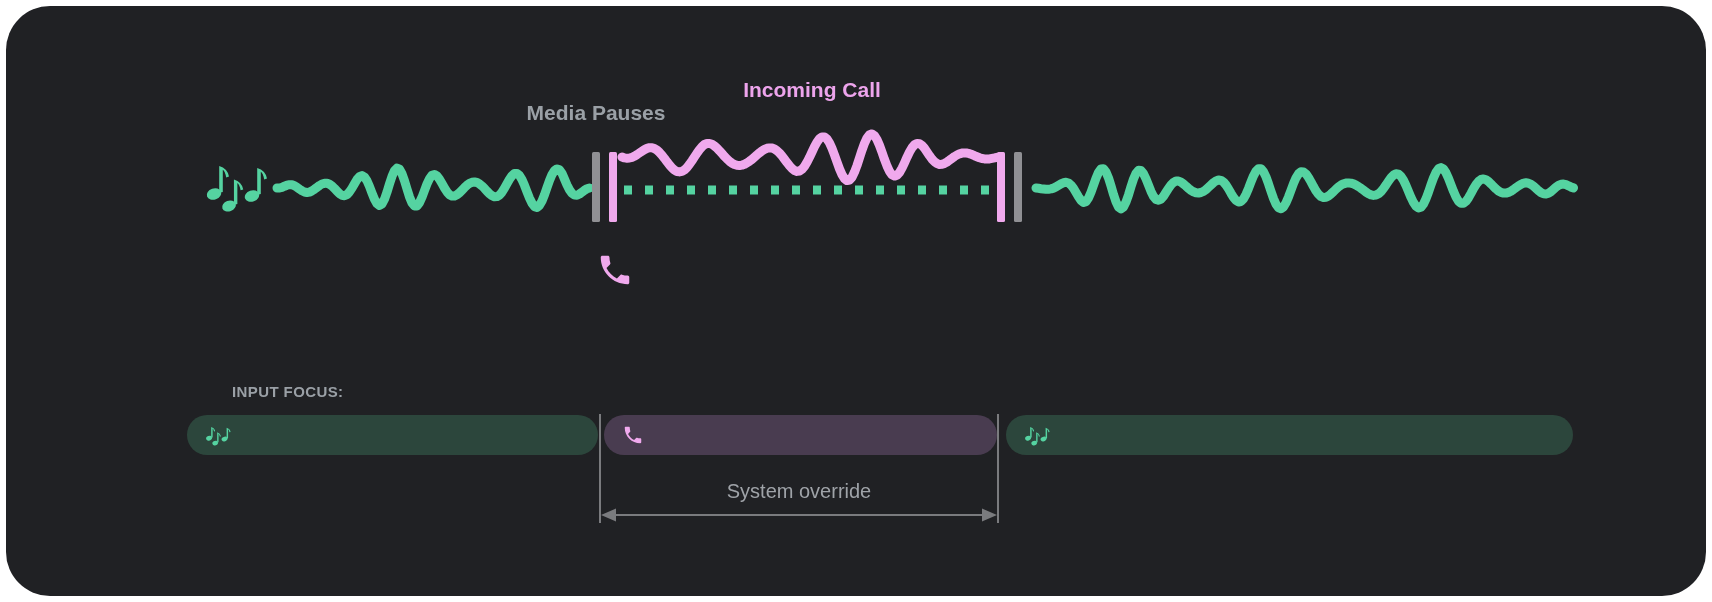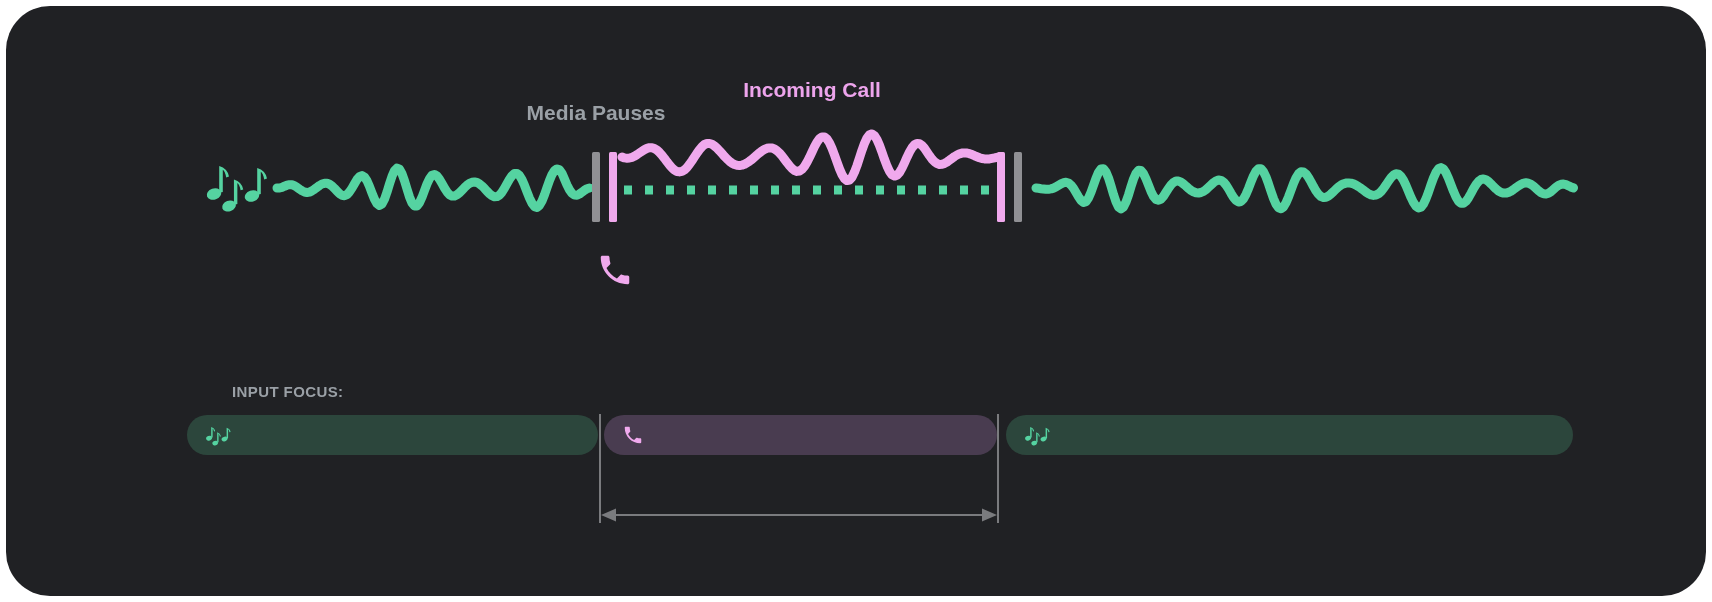--- a/index.html
+++ b/index.html
@@ -117,13 +117,14 @@
     <svg width="22" height="22" viewBox="0 0 24 24" class="pink-fill">
         <use href="#phone-sym"></use>
       </svg>
   </div>
   <div class="bar bar-media bar3">
     <svg width="26" height="24" viewBox="0 0 64 58" class="green-fill">
         <use href="#notes-sym"></use>
       </svg>
   </div>
 
+  <div class="system-override">System override</div>
 </div>
 
 </body></html>

